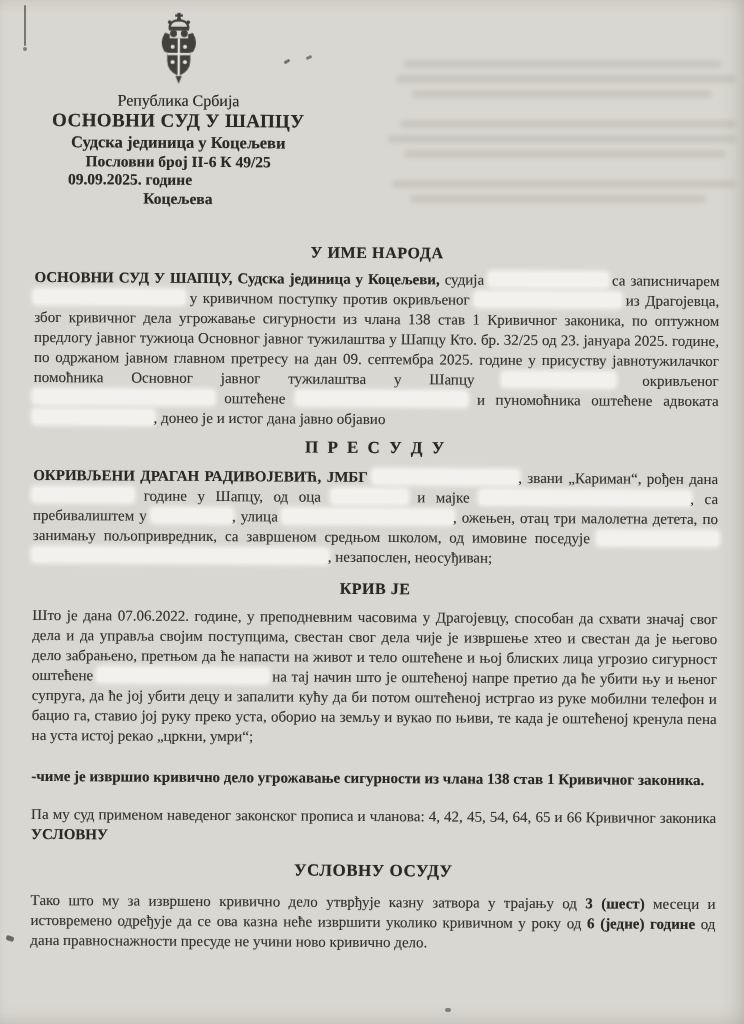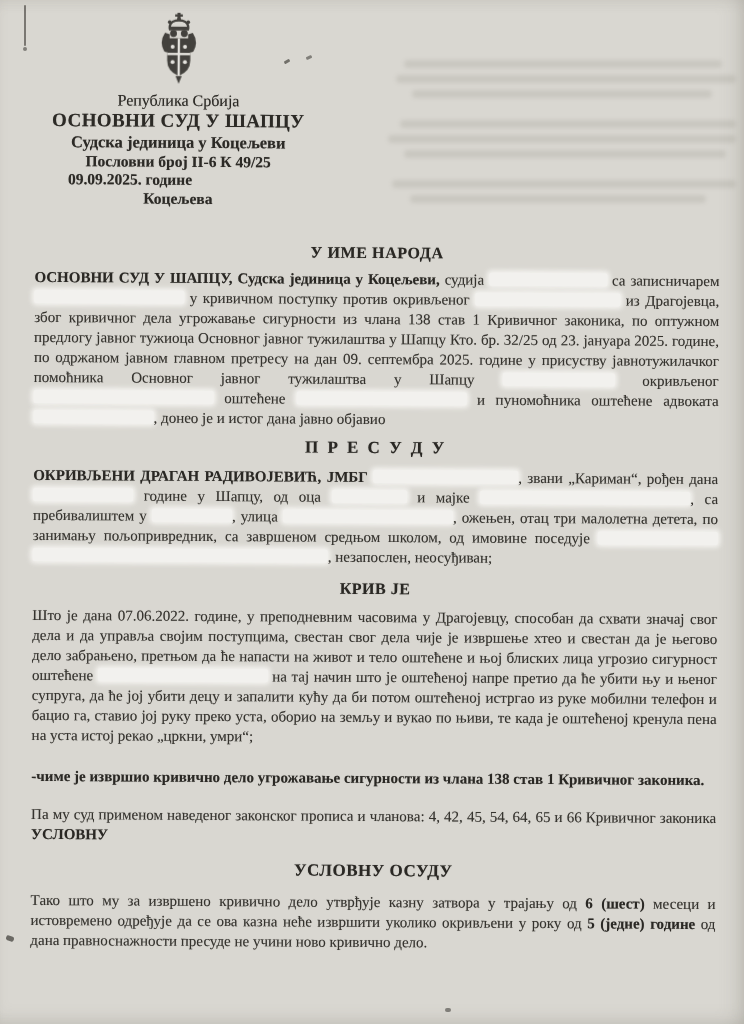--- a/index.html
+++ b/index.html
@@ -161,17 +161,17 @@
       <div class="heading hd3">КРИВ ЈЕ</div>
 
       <p class="para"><span>Што је дана 07.06.2022. године, у преподневним часовима у Драгојевцу, способан да схвати значај свог дела и да управља својим поступцима, свестан свог дела чије је извршење хтео и свестан да је његово дело забрањено, претњом да ће напасти на живот и тело оштећене и њој блиских лица угрозио сигурност оштећене </span><span class="redact" style="width: 170px;"></span><span> на тај начин што је оштећеној напре претио да ће убити њу и њеног супруга, да ће јој убити децу и запалити кућу да би потом оштећеној истргао из руке мобилни телефон и бацио га, ставио јој руку преко уста, оборио на земљу и вукао по њиви, те када је оштећеној кренула пена на уста истој рекао „цркни, умри“;</span></p>
 
       <p class="para all-bold"><span class="b">-чиме је извршио кривично дело угрожавање сигурности из члана 138 став 1 Кривичног законика.</span></p>
 
       <p class="para"><span>Па му суд применом наведеног законског прописа и чланова: 4, 42, 45, 54, 64, 65 и 66 Кривичног законика </span><span class="b">УСЛОВНУ</span></p>
 
       <div class="heading hd4">УСЛОВНУ ОСУДУ</div>
 
-      <p class="para"><span>Тако што му за извршено кривично дело утврђује казну затвора у трајању од </span><span class="b">6 (шест)</span><span> месеци и истовремено одређује да се ова казна неће извршити уколико окривљени у року од </span><span class="b">5 (једне) године</span><span> од дана правноснажности пресуде не учини ново кривично дело.</span></p>
+      <p class="para"><span>Тако што му за извршено кривично дело утврђује казну затвора у трајању од </span><span class="b">3 (шест)</span><span> месеци и истовремено одређује да се ова казна неће извршити уколико кривичном у року од </span><span class="b">6 (једне) године</span><span> од дана правноснажности пресуде не учини ново кривично дело.</span></p>
 
     </div>
   </div>
 </div>
 
 </body></html>

